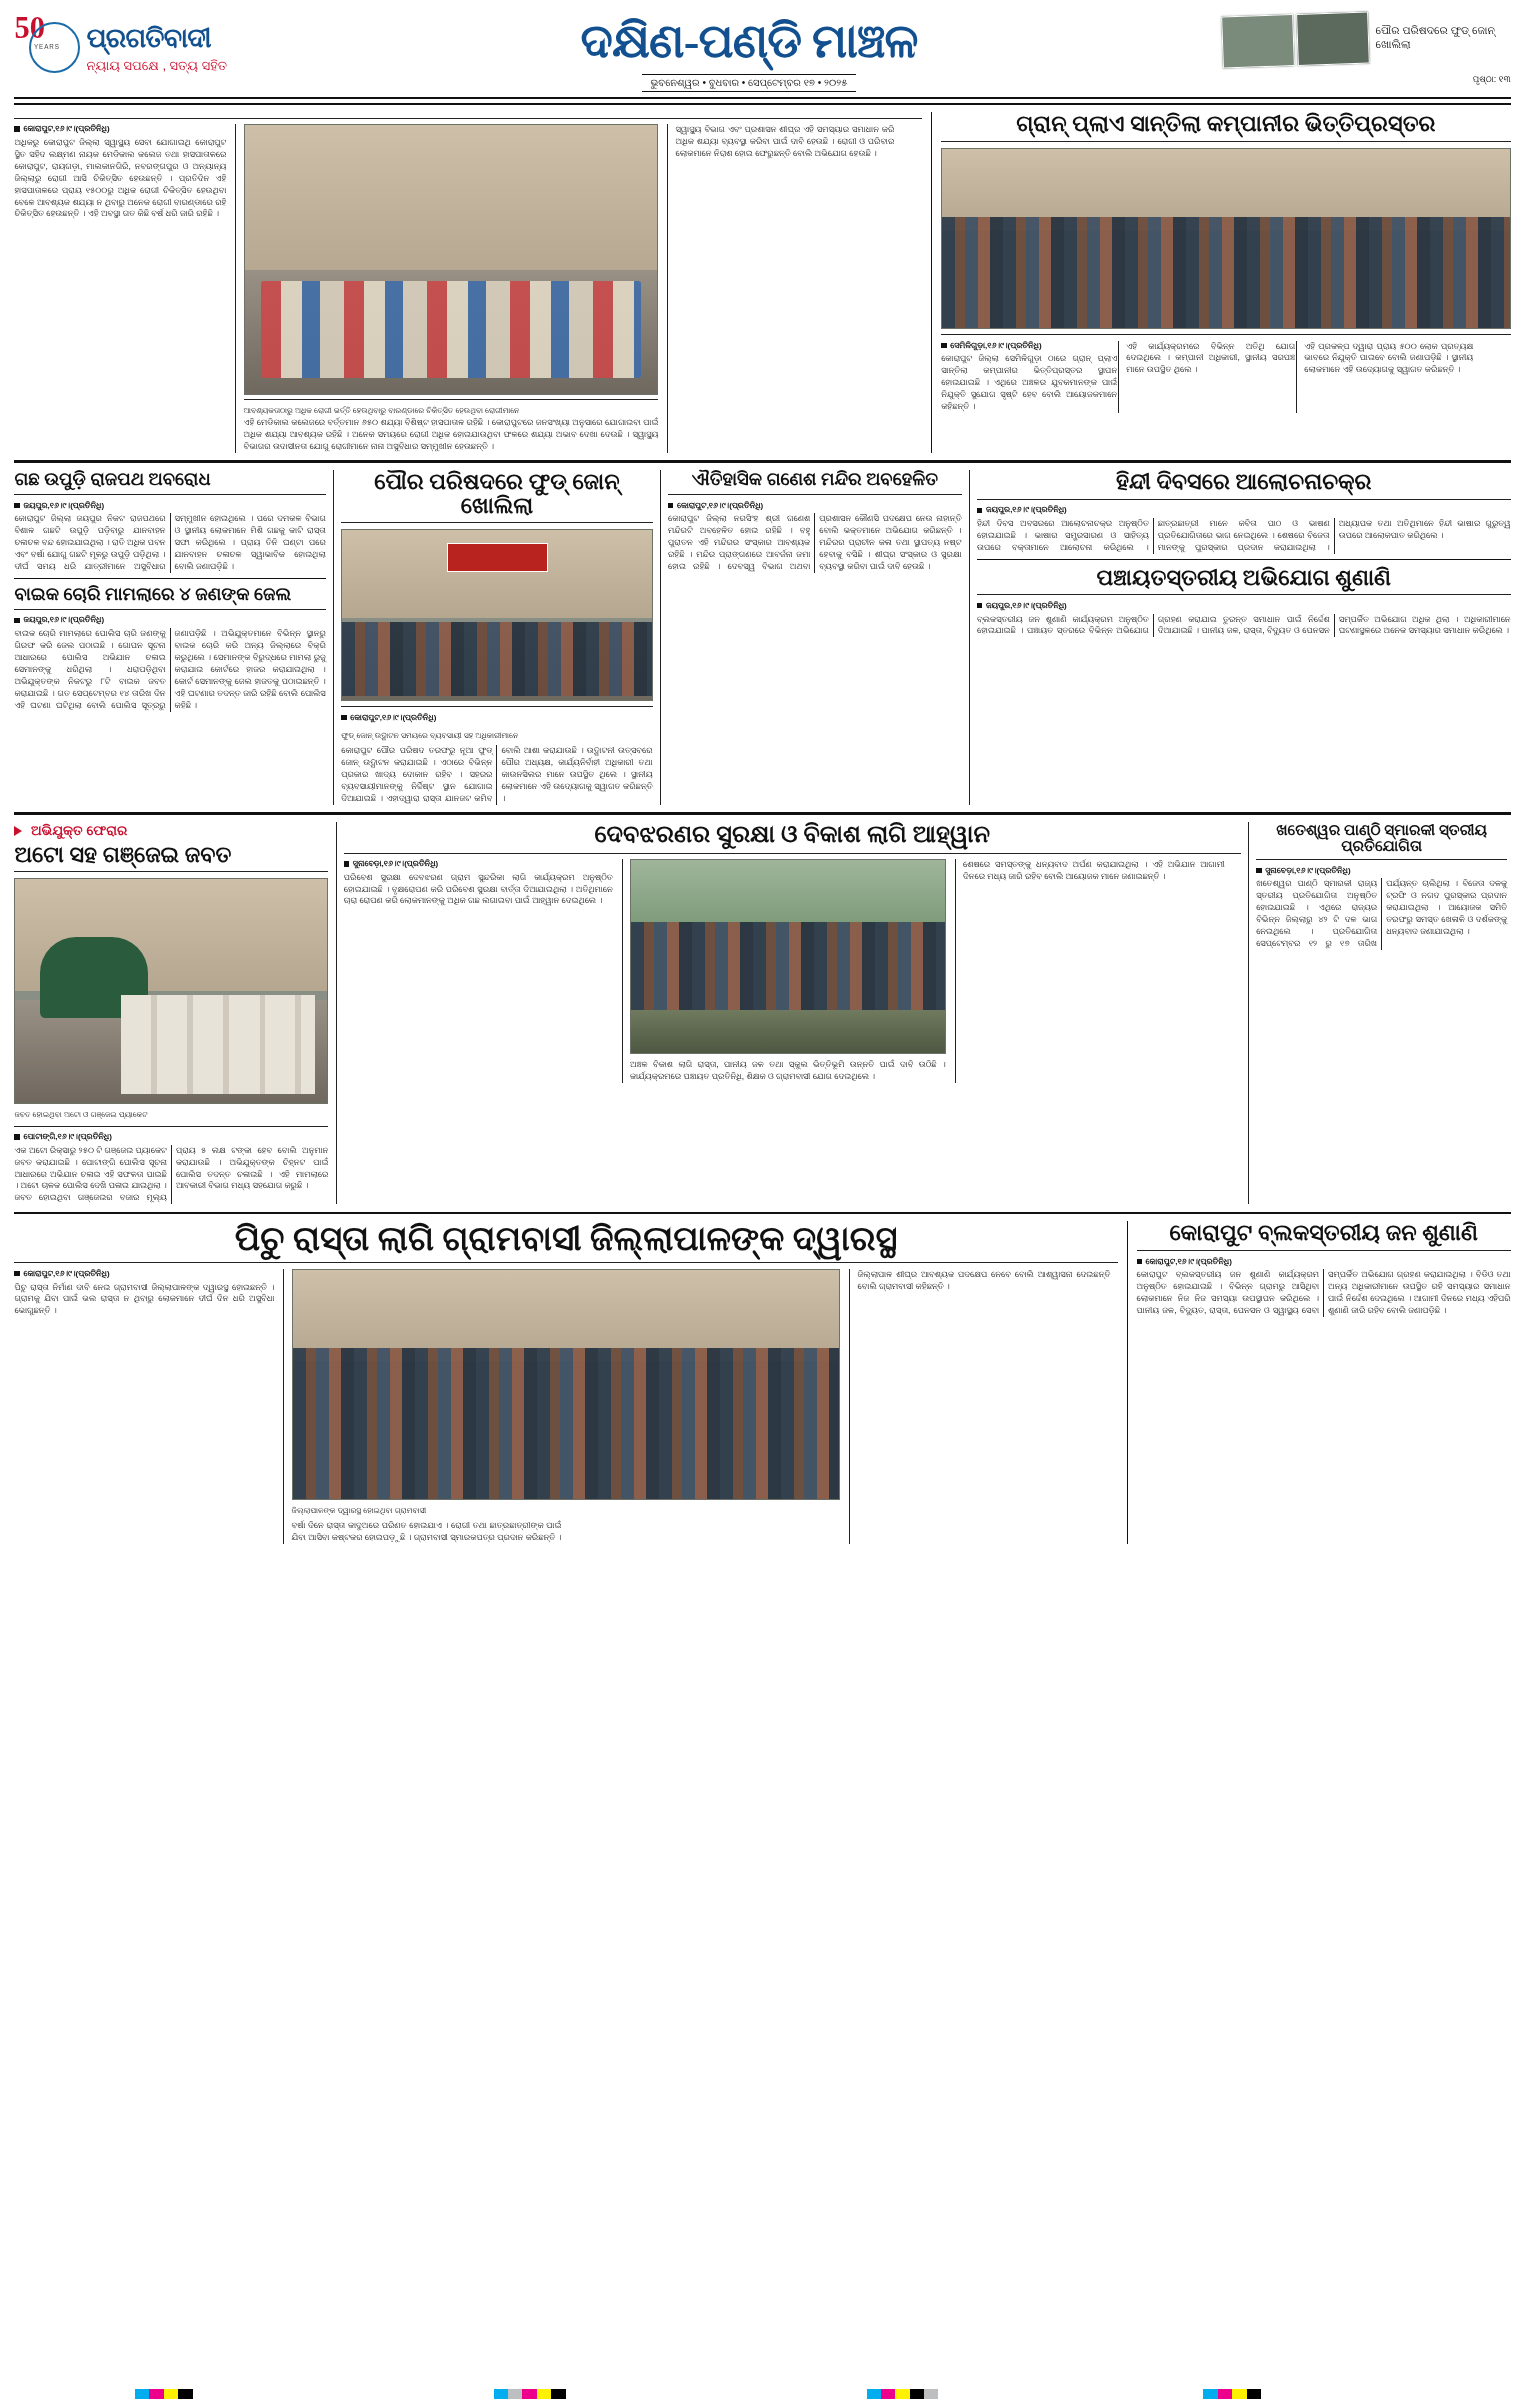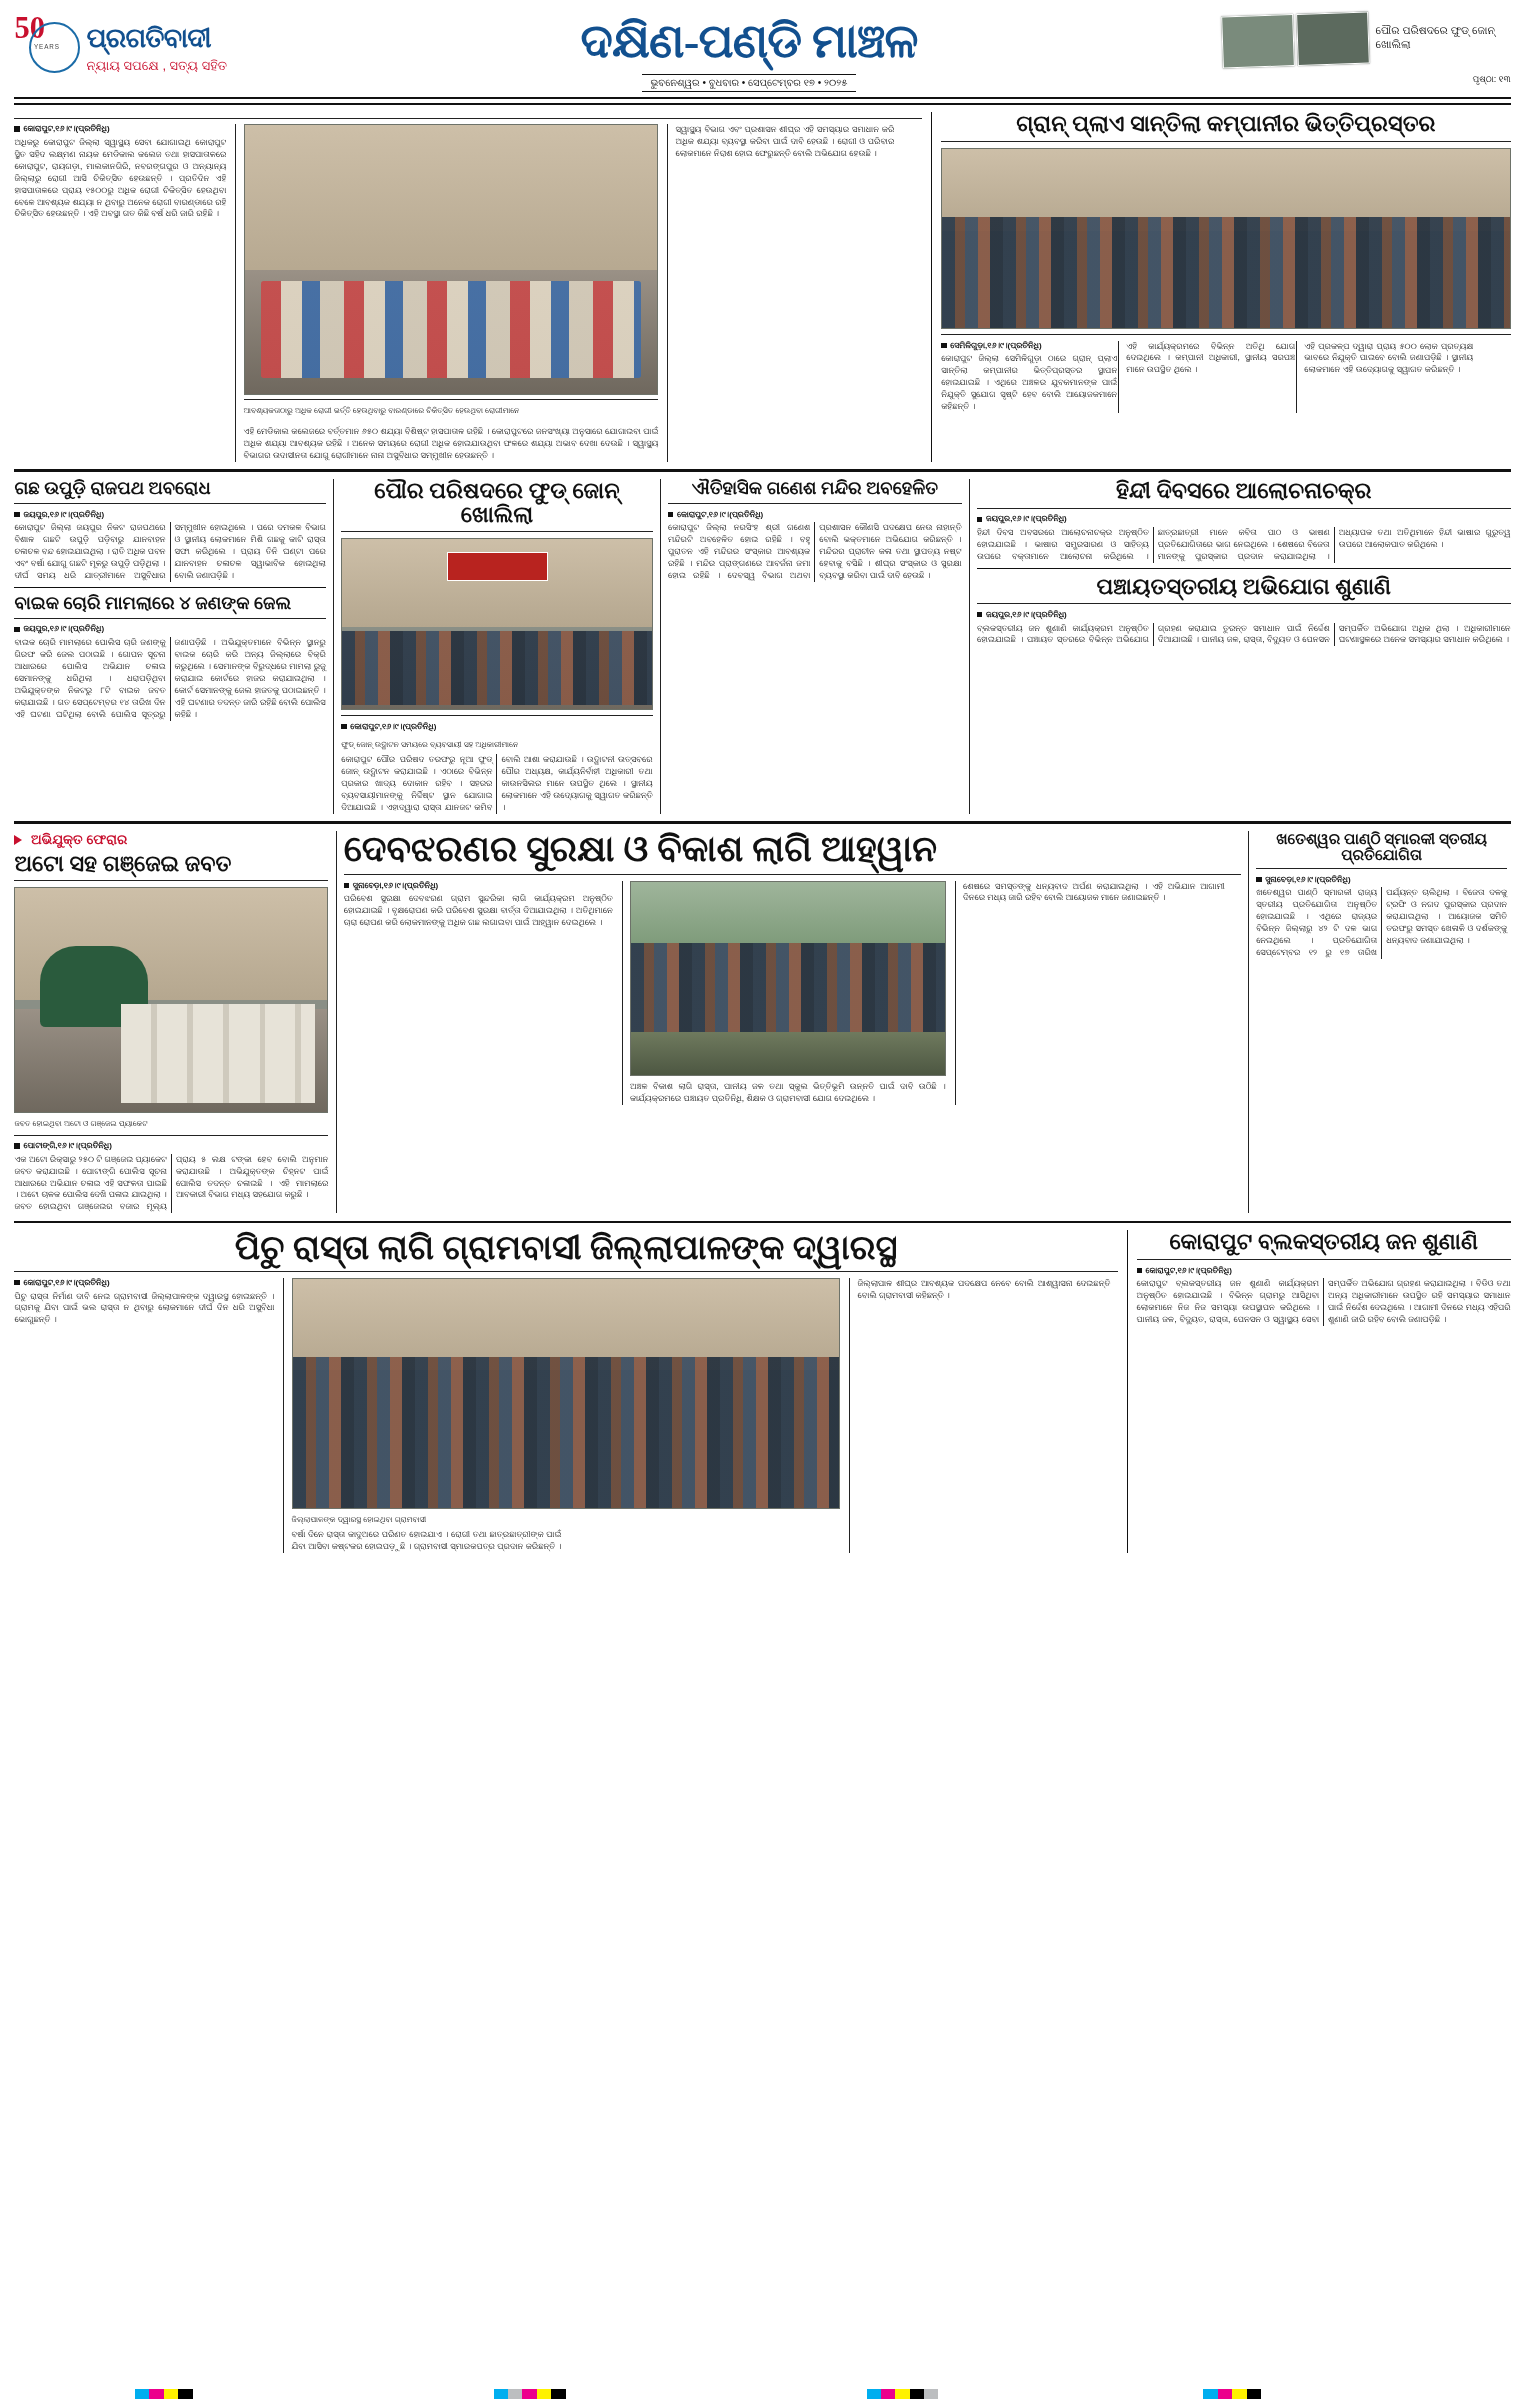--- a/index.html
+++ b/index.html
@@ -111,21 +111,21 @@
           <div class="byline"><span class="sq"></span><span>କୋରାପୁଟ,୧୬।୯।(ପ୍ରତିନିଧି)</span></div>
           <div class="body">ଅଧିକରୁ କୋରାପୁଟ ଜିଲ୍ଲା ସ୍ୱାସ୍ଥ୍ୟ ସେବା ଯୋଗାଇଥି କୋରାପୁଟ ସ୍ଥିତ ସହିଦ ଲକ୍ଷ୍ମଣ ନାୟକ ମେଡିକାଲ କଲେଜ ତଥା ହାସପାତାଳରେ କୋରାପୁଟ, ରାୟଗଡ଼ା, ମାଲକାନଗିରି, ନବରଙ୍ଗପୁର ଓ ଅନ୍ୟାନ୍ୟ ଜିଲ୍ଲାରୁ ରୋଗୀ ଆସି ଚିକିତ୍ସିତ ହେଉଛନ୍ତି । ପ୍ରତିଦିନ ଏହି ହାସପାତାଳରେ ପ୍ରାୟ ୧୫୦୦ରୁ ଅଧିକ ରୋଗୀ ଚିକିତ୍ସିତ ହେଉଥିବା ବେଳେ ଆବଶ୍ୟକ ଶଯ୍ୟା ନ ଥିବାରୁ ଅନେକ ରୋଗୀ ବାରଣ୍ଡାରେ ରହି ଚିକିତ୍ସିତ ହେଉଛନ୍ତି । ଏହି ଅବସ୍ଥା ଗତ କିଛି ବର୍ଷ ଧରି ଜାରି ରହିଛି ।</div>
         </div>
         <div style="width:422px;" class="col-rule">
           <div class="photo" style="height:269px;margin-left:7.2px;">
             <div class="wall"></div>
               <div class="floor"></div>
               <div class="beds"></div>
           </div>
           <div class="cap" style="margin-left:7.2px;border-top:0.9px solid #222;margin-top:3.6px;">ଆବଶ୍ୟକତାଠାରୁ ଅଧିକ ରୋଗୀ ଭର୍ତ୍ତି ହେଉଥିବାରୁ ବାରଣ୍ଡାରେ ଚିକିତ୍ସିତ ହେଉଥିବା ରୋଗୀମାନେ</div>
-          <div class="body" style="margin-left:7.2px;margin-top:10px;">ଏହି ମେଡିକାଲ କଲେଜରେ ବର୍ତ୍ତମାନ ୬୫୦ ଶଯ୍ୟା ବିଶିଷ୍ଟ ହାସପାତାଳ ରହିଛି । କୋରାପୁଟରେ ଜନସଂଖ୍ୟା ଅନୁସାରେ ଯୋଗାଇବା ପାଇଁ ଅଧିକ ଶଯ୍ୟା ଆବଶ୍ୟକ ରହିଛି । ଅନେକ ସମୟରେ ରୋଗୀ ଅଧିକ ହୋଇଯାଉଥିବା ଫଳରେ ଶଯ୍ୟା ଅଭାବ ଦେଖା ଦେଉଛି । ସ୍ୱାସ୍ଥ୍ୟ ବିଭାଗର ଉଦାସୀନତା ଯୋଗୁ ରୋଗୀମାନେ ନାନା ଅସୁବିଧାର ସମ୍ମୁଖୀନ ହେଉଛନ୍ତି ।</div>
+          <div class="body" style="margin-left:7.2px;margin-top:1px;">ଏହି ମେଡିକାଲ କଲେଜରେ ବର୍ତ୍ତମାନ ୬୫୦ ଶଯ୍ୟା ବିଶିଷ୍ଟ ହାସପାତାଳ ରହିଛି । କୋରାପୁଟରେ ଜନସଂଖ୍ୟା ଅନୁସାରେ ଯୋଗାଇବା ପାଇଁ ଅଧିକ ଶଯ୍ୟା ଆବଶ୍ୟକ ରହିଛି । ଅନେକ ସମୟରେ ରୋଗୀ ଅଧିକ ହୋଇଯାଉଥିବା ଫଳରେ ଶଯ୍ୟା ଅଭାବ ଦେଖା ଦେଉଛି । ସ୍ୱାସ୍ଥ୍ୟ ବିଭାଗର ଉଦାସୀନତା ଯୋଗୁ ରୋଗୀମାନେ ନାନା ଅସୁବିଧାର ସମ୍ମୁଖୀନ ହେଉଛନ୍ତି ।</div>
         </div>
         <div style="width:226px;" class="col-rule">
           <div class="body" style="margin-left:7.2px;">ସ୍ୱାସ୍ଥ୍ୟ ବିଭାଗ ଏବଂ ପ୍ରଶାସନ ଶୀଘ୍ର ଏହି ସମସ୍ୟାର ସମାଧାନ କରି ଅଧିକ ଶଯ୍ୟା ବ୍ୟବସ୍ଥା କରିବା ପାଇଁ ଦାବି ହେଉଛି । ରୋଗୀ ଓ ପରିବାର ଲୋକମାନେ ନିରାଶ ହୋଇ ଫେରୁଛନ୍ତି ବୋଲି ଅଭିଯୋଗ ହେଉଛି ।</div>
         </div>
       </div>
     </div>
 
     <div style="width:574px;padding-left:9px;border-left:1.8px solid #111;">
       <div class="headline h-md" style="text-align:center;">ଗ୍ରାନ୍ ପ୍ଲାଏ ସାନ୍ତିଲା କମ୍ପାନୀର ଭିତ୍ତିପ୍ରସ୍ତର</div>
       <div class="hr"></div>
@@ -219,21 +219,21 @@
         <div style="position:absolute;left:8%;top:26%;width:108px;height:81px;background:#2a5b3d;border-radius:36px 36px 5.4px 5.4px;"></div>
         <div style="position:absolute;left:34%;bottom:4%;right:4%;height:44%;background:repeating-linear-gradient(90deg,#e7e3d8 0 30.5px,#cfcabd 30.5px 36px);"></div>
       </div>
       <div class="cap">ଜବତ ହୋଇଥିବା ଅଟୋ ଓ ଗଞ୍ଜେଇ ପ୍ୟାକେଟ</div>
       <div class="hr"></div>
       <div class="byline"><span class="sq"></span><span>ପୋଟାଙ୍ଗି,୧୬।୯।(ପ୍ରତିନିଧି)</span></div>
       <div class="body" style="column-count:2;column-gap:9px;column-rule:0.9px solid #222;">ଏକ ଅଟୋ ରିକ୍ସାରୁ ୨୫୦ ଟି ଗଞ୍ଜେଇ ପ୍ୟାକେଟ ଜବତ କରାଯାଇଛି । ପୋଟାଙ୍ଗି ପୋଲିସ ସୂଚନା ଆଧାରରେ ଅଭିଯାନ ଚଳାଇ ଏହି ସଫଳତା ପାଇଛି । ଅଟୋ ଚାଳକ ପୋଲିସ ଦେଖି ପଳାଇ ଯାଇଥିଲା । ଜବତ ହୋଇଥିବା ଗଞ୍ଜେଇର ବଜାର ମୂଲ୍ୟ ପ୍ରାୟ ୫ ଲକ୍ଷ ଟଙ୍କା ହେବ ବୋଲି ଅନୁମାନ କରାଯାଉଛି । ଅଭିଯୁକ୍ତଙ୍କ ଚିହ୍ନଟ ପାଇଁ ପୋଲିସ ତଦନ୍ତ ଚଳାଇଛି । ଏହି ମାମଲାରେ ଆବକାରୀ ବିଭାଗ ମଧ୍ୟ ସହଯୋଗ କରୁଛି ।</div>
     </div>
 
     <div style="width:897px;padding:0 7.2px;border-left:0.9px solid #222;">
-      <div class="headline h-lg" style="text-align:left;font-size:36px;">ଦେବଝରଣର ସୁରକ୍ଷା ଓ ବିକାଶ ଲାଗି ଆହ୍ୱାନ</div>
+      <div class="headline h-lg" style="text-align:center;font-size:24px;">ଦେବଝରଣର ସୁରକ୍ଷା ଓ ବିକାଶ ଲାଗି ଆହ୍ୱାନ</div>
       <div class="hr"></div>
       <div style="display:flex;gap:9px;">
         <div style="width:269px;">
           <div class="byline"><span class="sq"></span><span>ସୁନାବେଡ଼ା,୧୬।୯।(ପ୍ରତିନିଧି)</span></div>
           <div class="body">ପରିବେଶ ସୁରକ୍ଷା ଦେବଝରଣ ଗ୍ରାମ ସୁନ୍ଦରିକା ଲାଗି କାର୍ଯ୍ୟକ୍ରମ ଅନୁଷ୍ଠିତ ହୋଇଯାଇଛି । ବୃକ୍ଷରୋପଣ କରି ପରିବେଶ ସୁରକ୍ଷା ବାର୍ତ୍ତା ଦିଆଯାଇଥିଲା । ଅତିଥିମାନେ ଚାରା ରୋପଣ କରି ଲୋକମାନଙ୍କୁ ଅଧିକ ଗଛ ଲଗାଇବା ପାଇଁ ଆହ୍ୱାନ ଦେଇଥିଲେ ।</div>
         </div>
         <div style="width:323px;" class="col-rule">
           <div class="photo" style="height:193px;margin-left:7.2px;">
             <div class="sky" style="height:34%;background:linear-gradient(#9fb59b,#7d9a79)"></div>
             <div class="crowd" style="bottom:10%;height:58%"></div>

